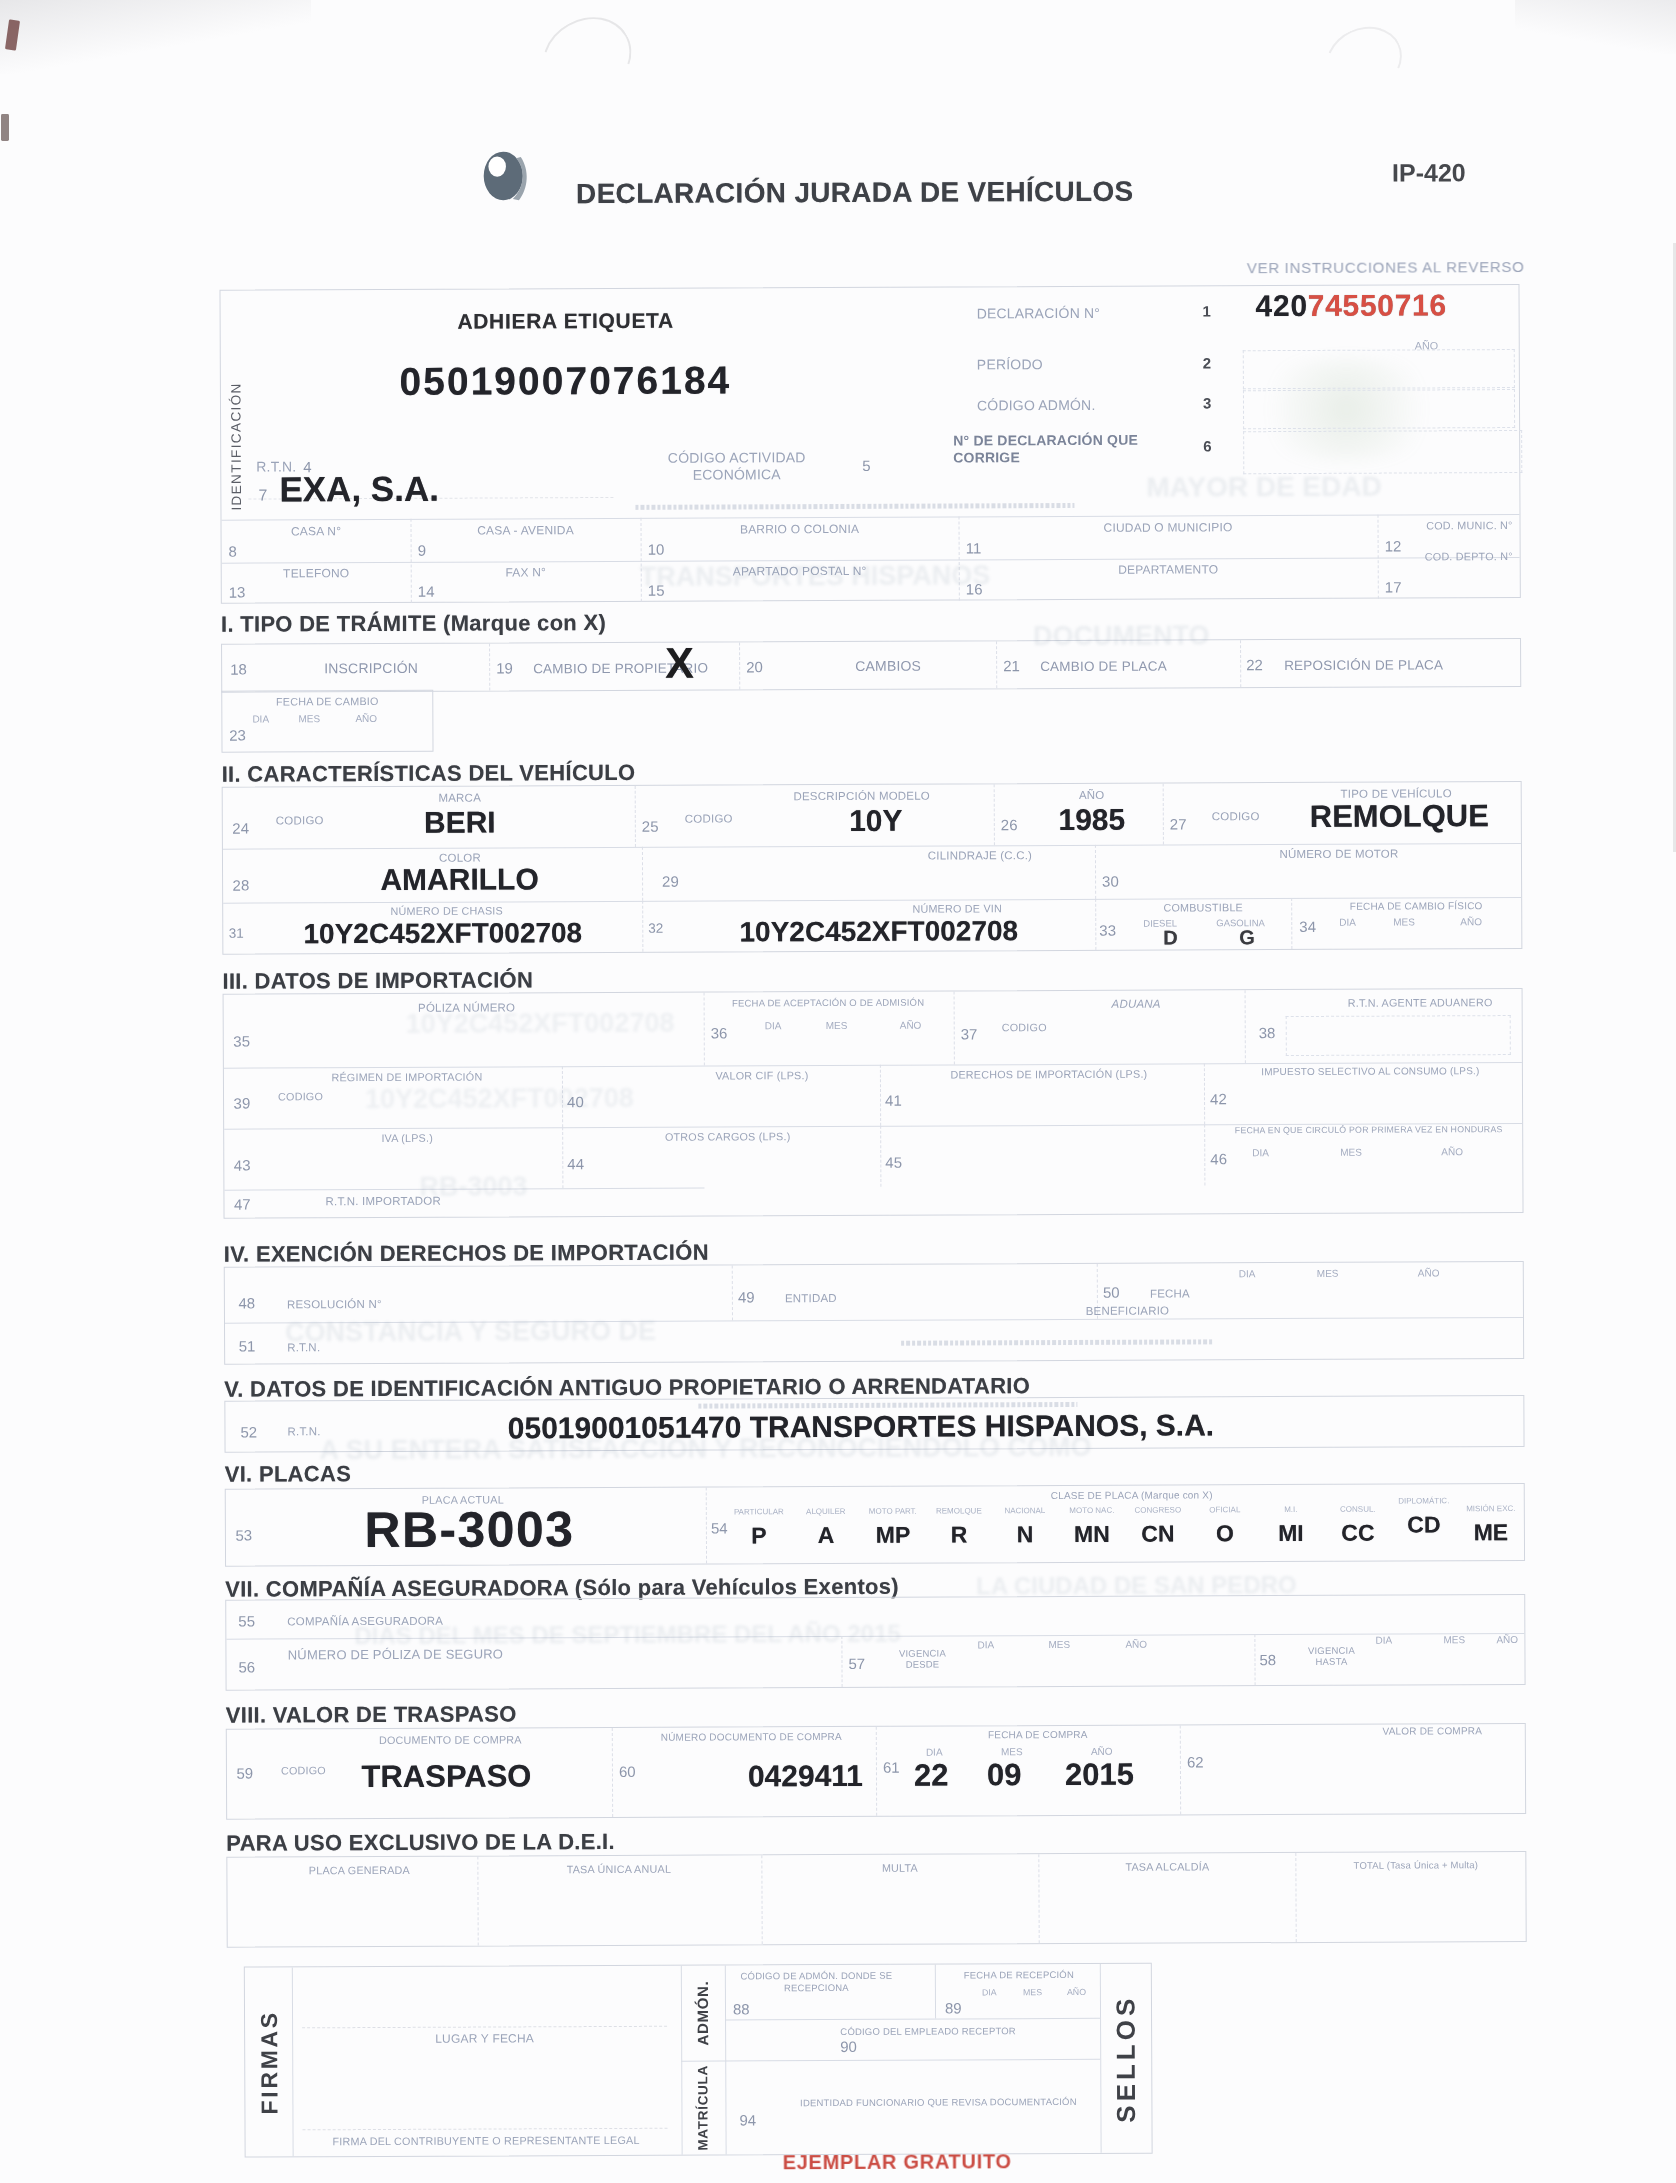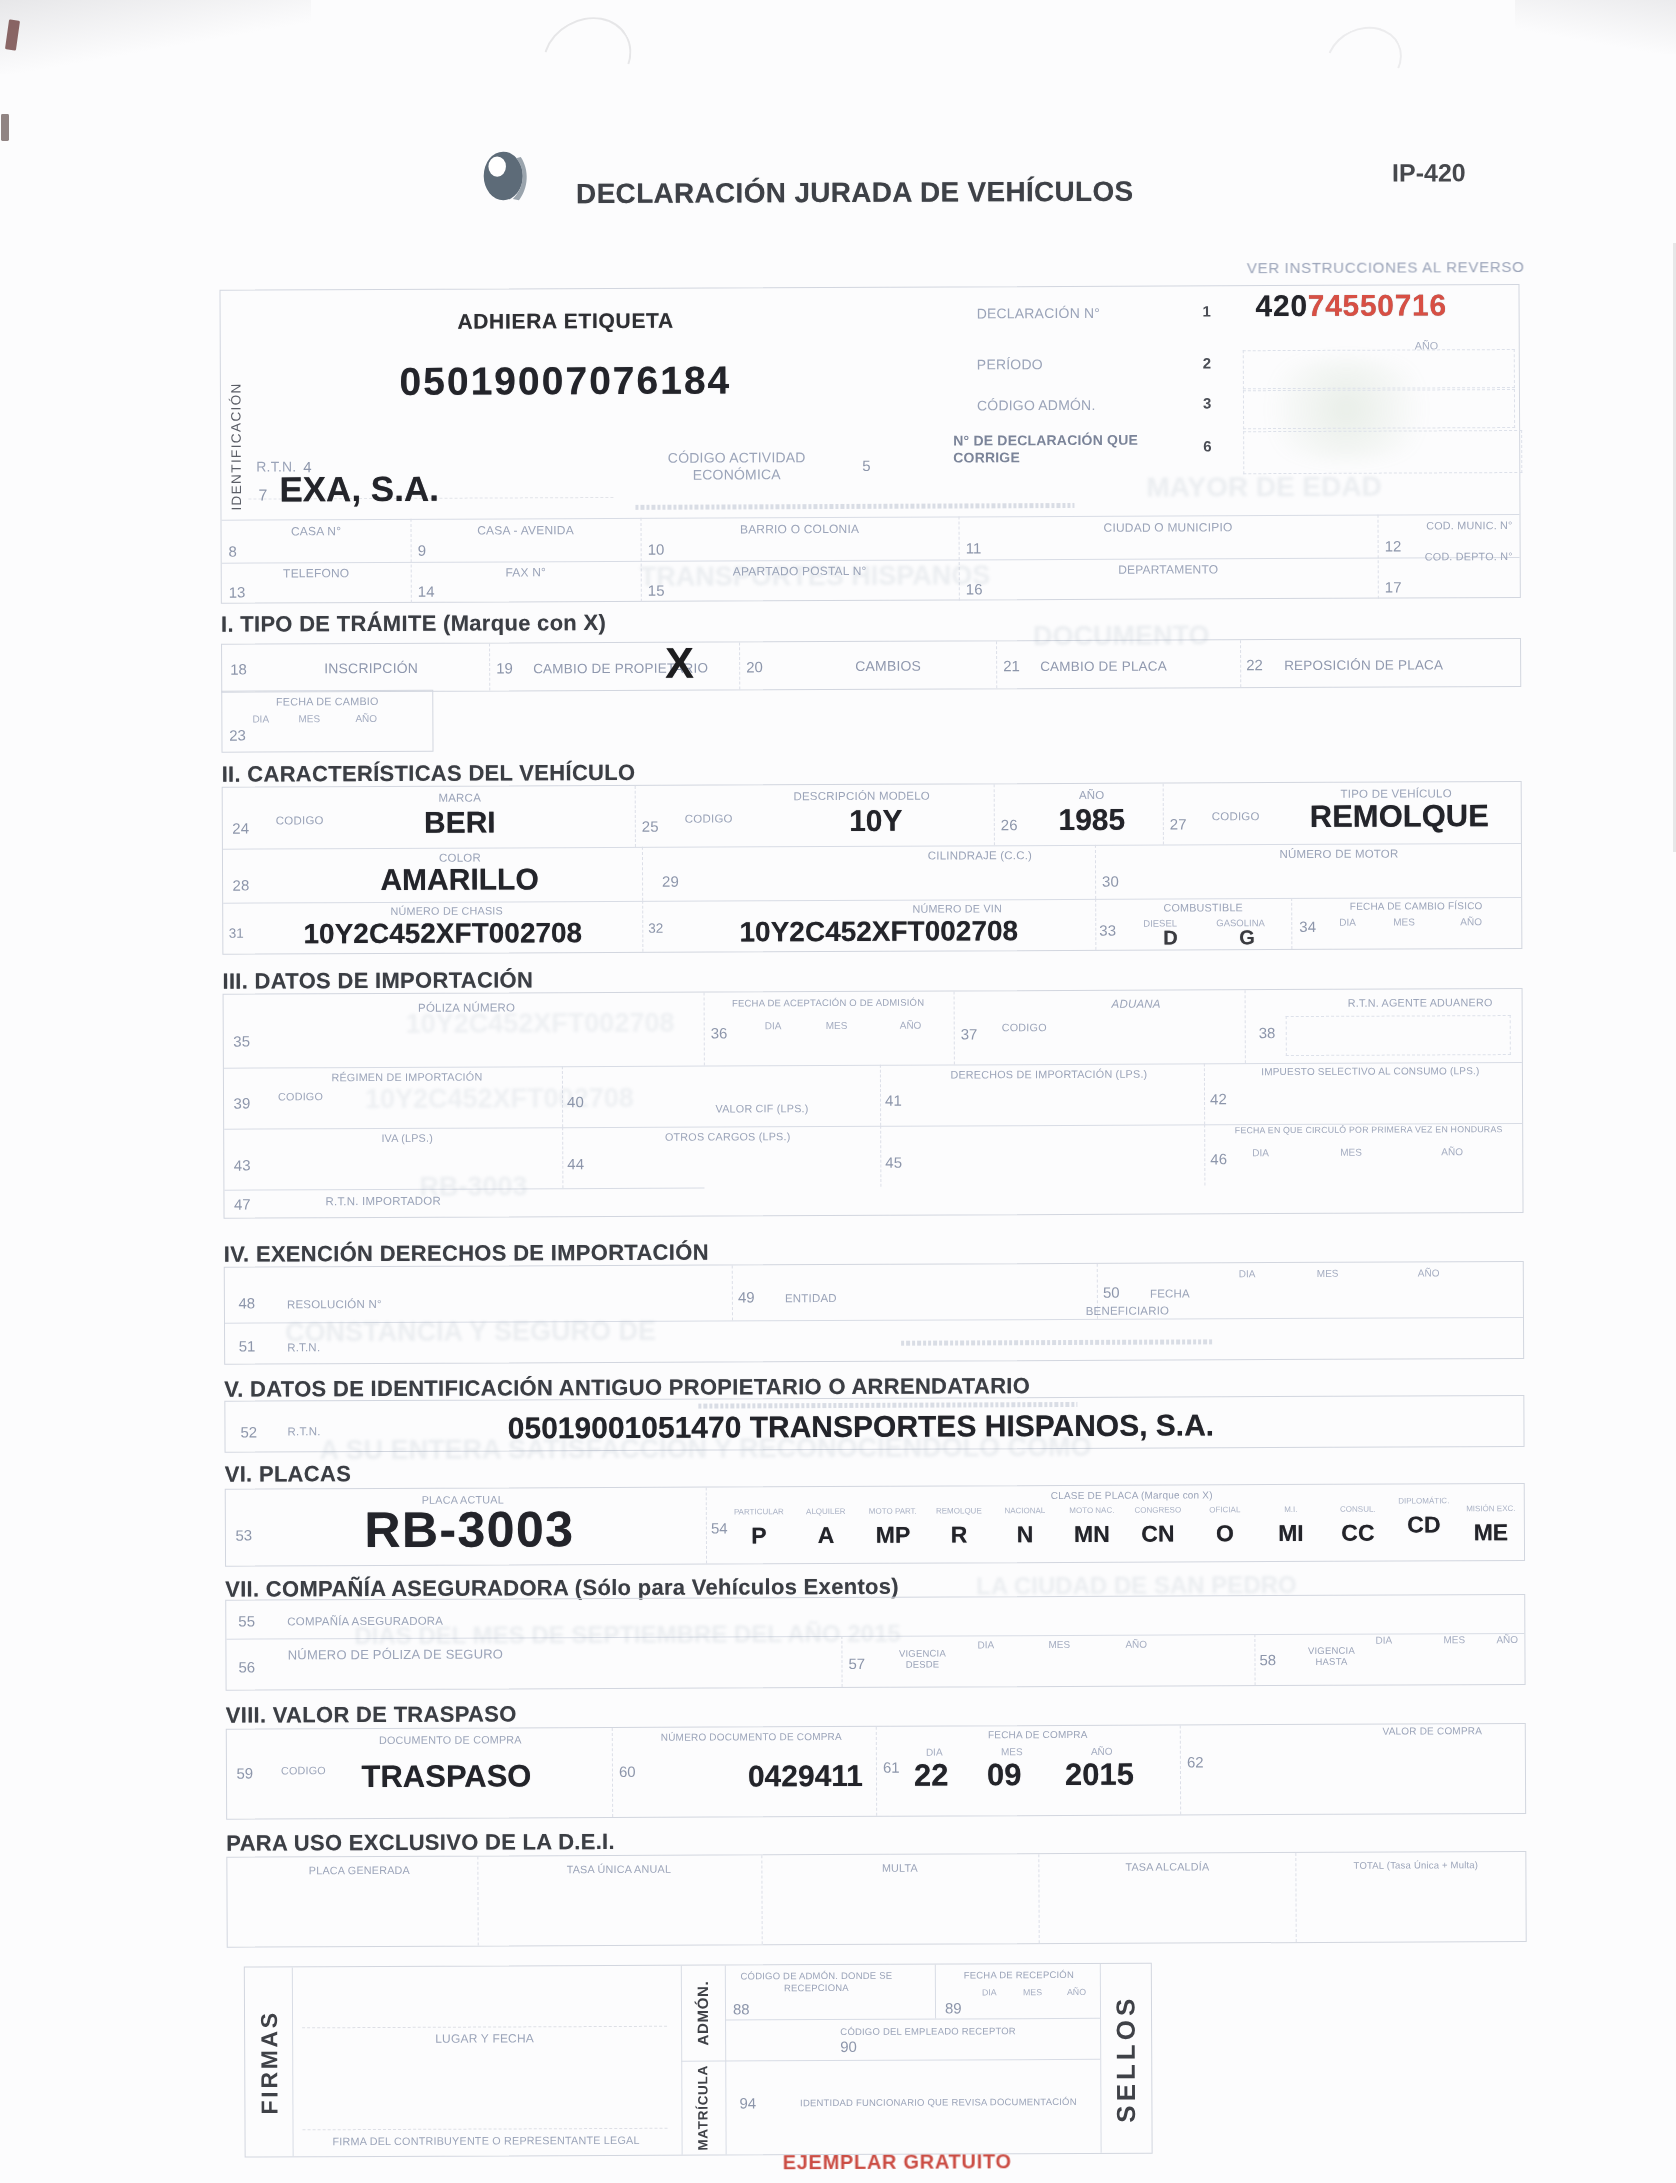--- a/index.html
+++ b/index.html
@@ -229,21 +229,21 @@
       <div class="lbl lblc" style="left:1078px;top:6.8px;width:237px;font-size:10.8px;">R.T.N. AGENTE ADUANERO</div>
       <div class="dotcell" style="left:1062px;top:26px;width:223px;height:38px;"></div>
 
       <div class="vlined" style="left:338px;top:73px;height:61px;"></div>
       <div class="vlined" style="left:656px;top:73px;height:61px;"></div>
       <div class="vlined" style="left:980px;top:73px;height:61px;"></div>
       <div class="num" style="left:9.5px;top:100px;">39</div>
       <div class="lbl" style="left:54px;top:96px;font-size:10.8px;">CODIGO</div>
       <div class="lbl lblc" style="left:41px;top:77px;width:284px;font-size:10.8px;">RÉGIMEN DE IMPORTACIÓN</div>
       <div class="num" style="left:343px;top:100px;">40</div>
-      <div class="lbl lblc" style="left:433px;top:77px;width:210px;font-size:10.8px;margin-top:33px;">VALOR CIF (LPS.)</div>
+      <div class="lbl lblc" style="left:433px;top:77px;width:210px;font-size:10.8px;">VALOR CIF (LPS.)</div>
       <div class="num" style="left:661px;top:100px;">41</div>
       <div class="lbl lblc" style="left:676px;top:77px;width:298px;font-size:10.8px;">DERECHOS DE IMPORTACIÓN (LPS.)</div>
       <div class="num" style="left:986px;top:100px;">42</div>
       <div class="lbl lblc" style="left:1001px;top:76px;width:291px;font-size:10px;">IMPUESTO SELECTIVO AL CONSUMO (LPS.)</div>
 
       <div class="vlined" style="left:338px;top:134px;height:61px;"></div>
       <div class="vlined" style="left:656px;top:134px;height:61px;"></div>
       <div class="vlined" style="left:980px;top:134px;height:61px;"></div>
       <div class="num" style="left:9.5px;top:162px;">43</div>
       <div class="lbl lblc" style="left:41px;top:138px;width:284px;font-size:10.8px;">IVA (LPS.)</div>
@@ -432,21 +432,21 @@
       <div class="lbl lblc" style="left:487px;top:5.4px;width:169px;font-size:9.5px;">CÓDIGO DE ADMÓN. DONDE SE RECEPCIONA</div>
       <div class="num" style="left:488px;top:35px;">88</div>
       <div class="lbl lblc" style="left:696px;top:5.4px;width:156px;font-size:9.5px;">FECHA DE RECEPCIÓN</div>
       <div class="tiny" style="left:737px;top:23px;font-size:8.8px;">DIA</div>
       <div class="tiny" style="left:778px;top:23px;font-size:8.8px;">MES</div>
       <div class="tiny" style="left:822px;top:23px;font-size:8.8px;">AÑO</div>
       <div class="num" style="left:700px;top:35px;">89</div>
       <div class="lbl lblc" style="left:514px;top:61px;width:338px;font-size:9.5px;">CÓDIGO DEL EMPLEADO RECEPTOR</div>
       <div class="num" style="left:595px;top:73px;">90</div>
       <div class="lbl lblc" style="left:534px;top:132px;width:318px;font-size:9.5px;">IDENTIDAD FUNCIONARIO QUE REVISA DOCUMENTACIÓN</div>
-      <div class="num" style="left:494px;top:129px;text-align:right;">94</div>
+      <div class="num" style="left:494px;top:146px;text-align:right;">94</div>
 
       <div class="vlabel" style="left:859px;top:20px;width:44px;height:149px;font-size:26px;letter-spacing:4px;">
         <span>SELLOS</span>
       </div>
     </div>
 
     <div class="abs" style="left:778px;top:2151px;font-size:20px;font-weight:bold;color:#cb4d44;letter-spacing:0.7px;filter:blur(0.2px);">EJEMPLAR GRATUITO</div>
 
     <div class="ghost" style="left:1149px;top:473px;font-size:28px;">MAYOR DE EDAD</div>
     <div class="ghost" style="left:642px;top:561px;font-size:27px;">TRANSPORTES HISPANOS</div>

